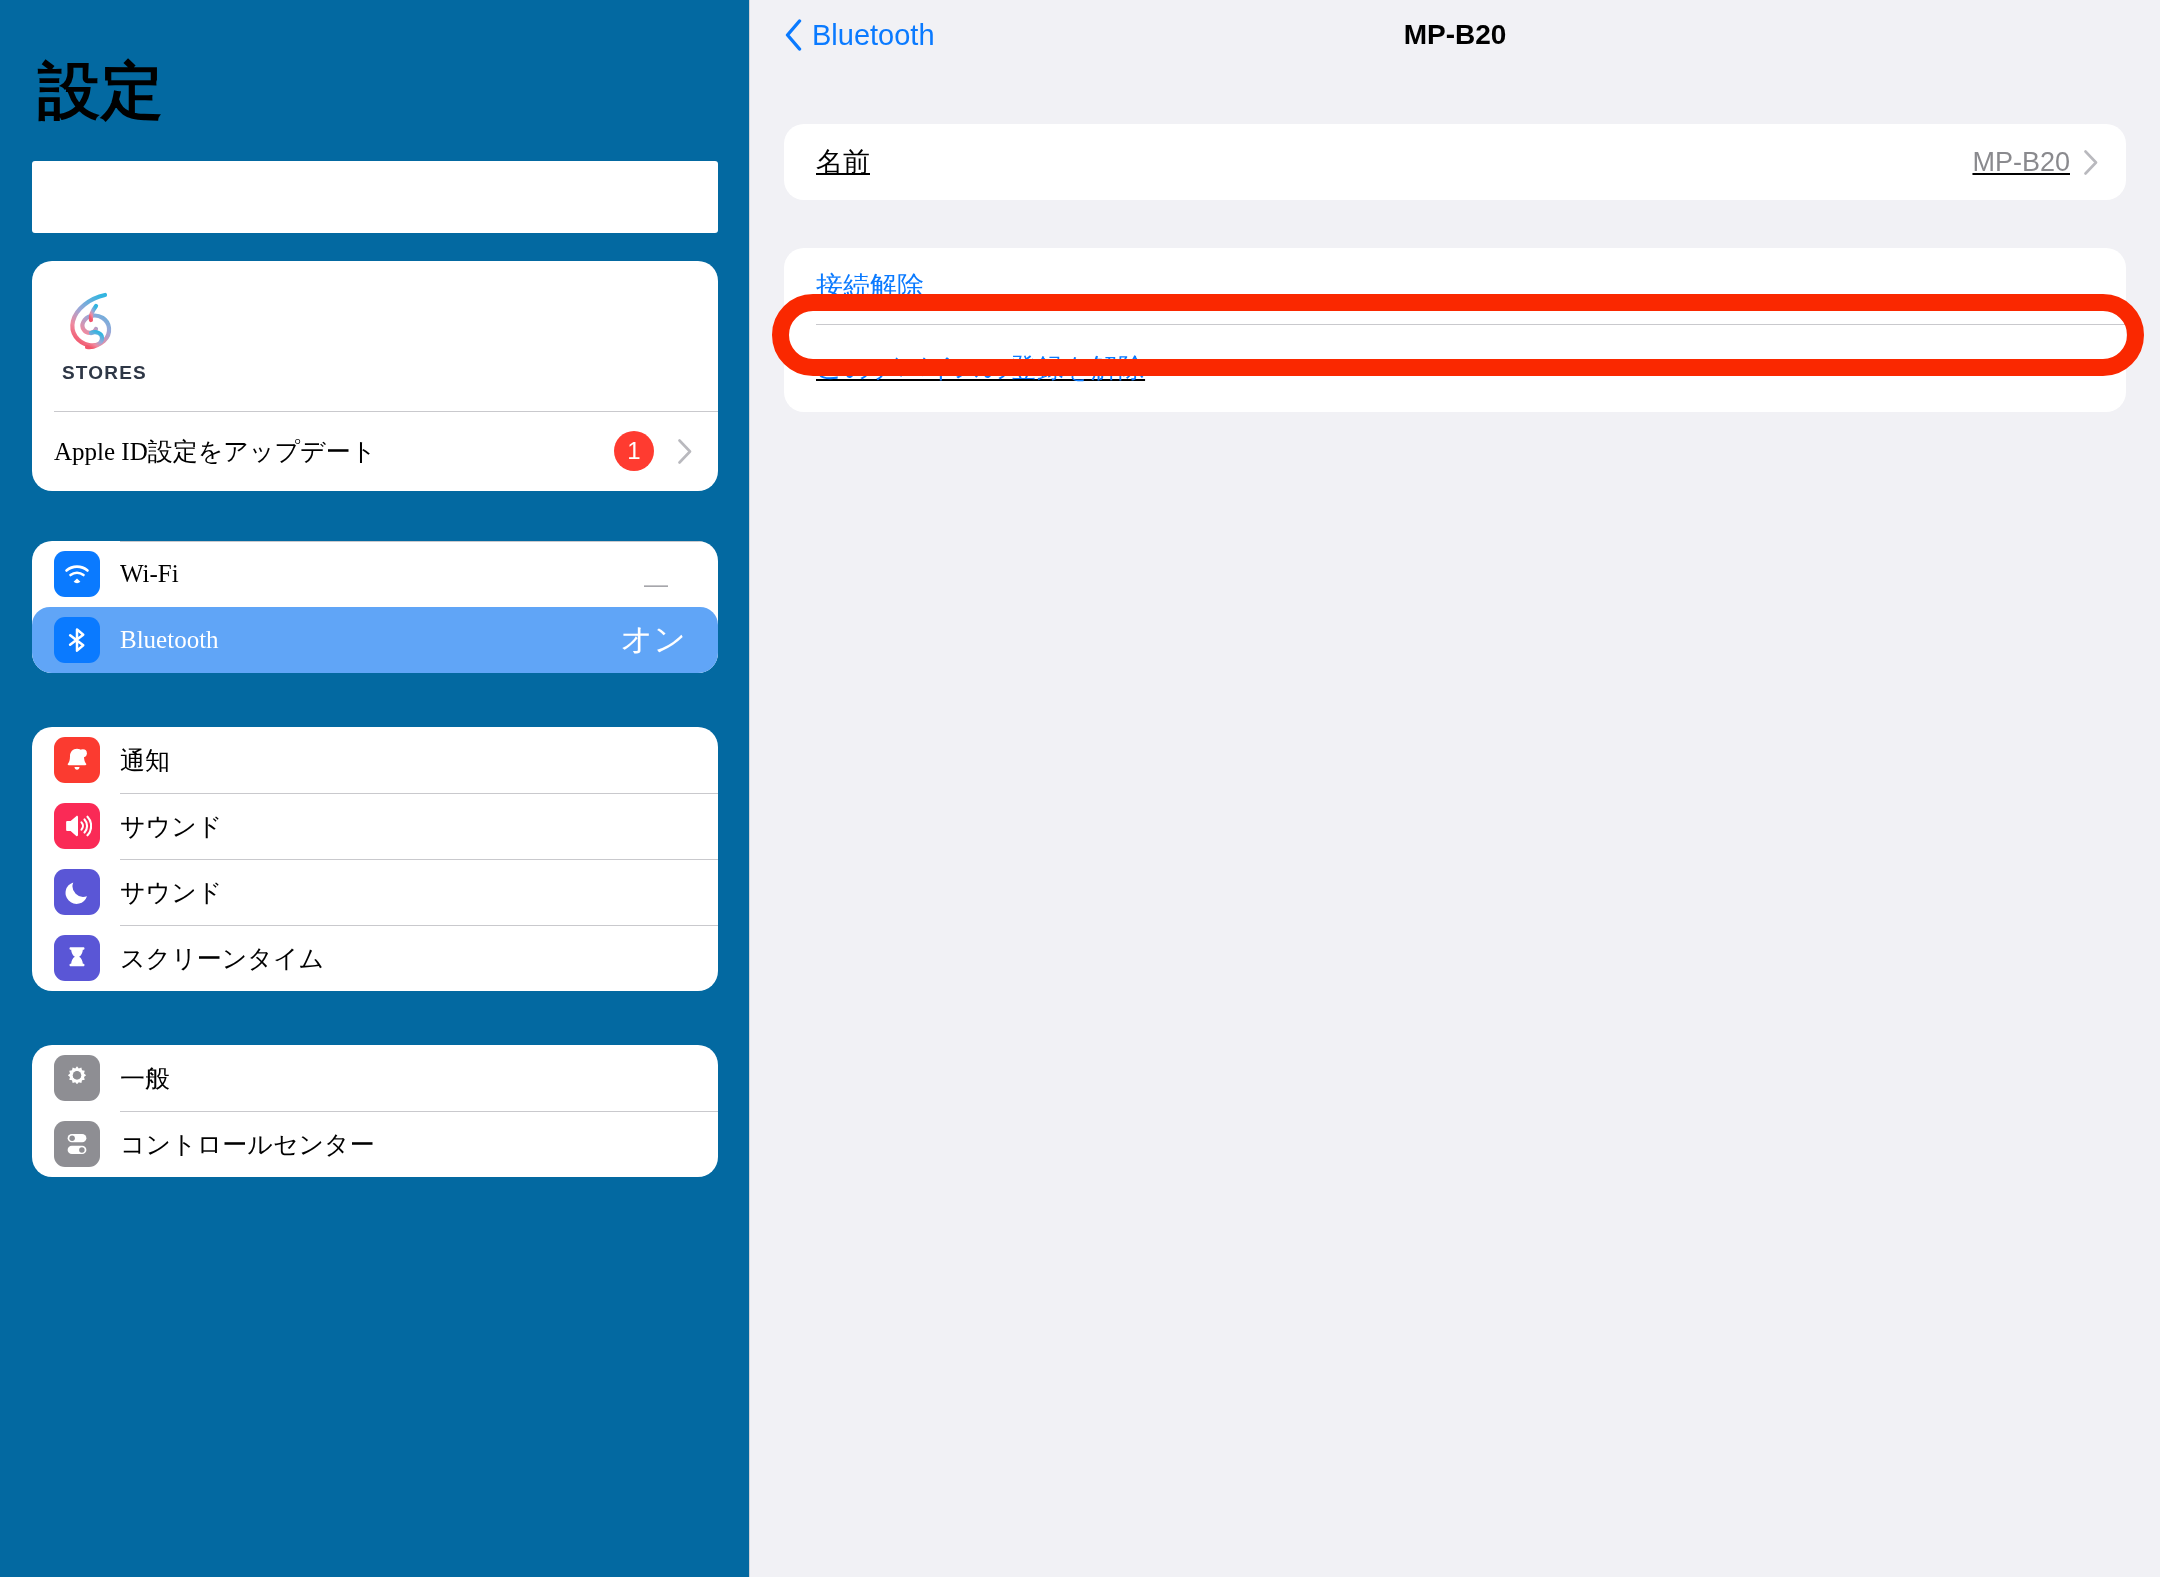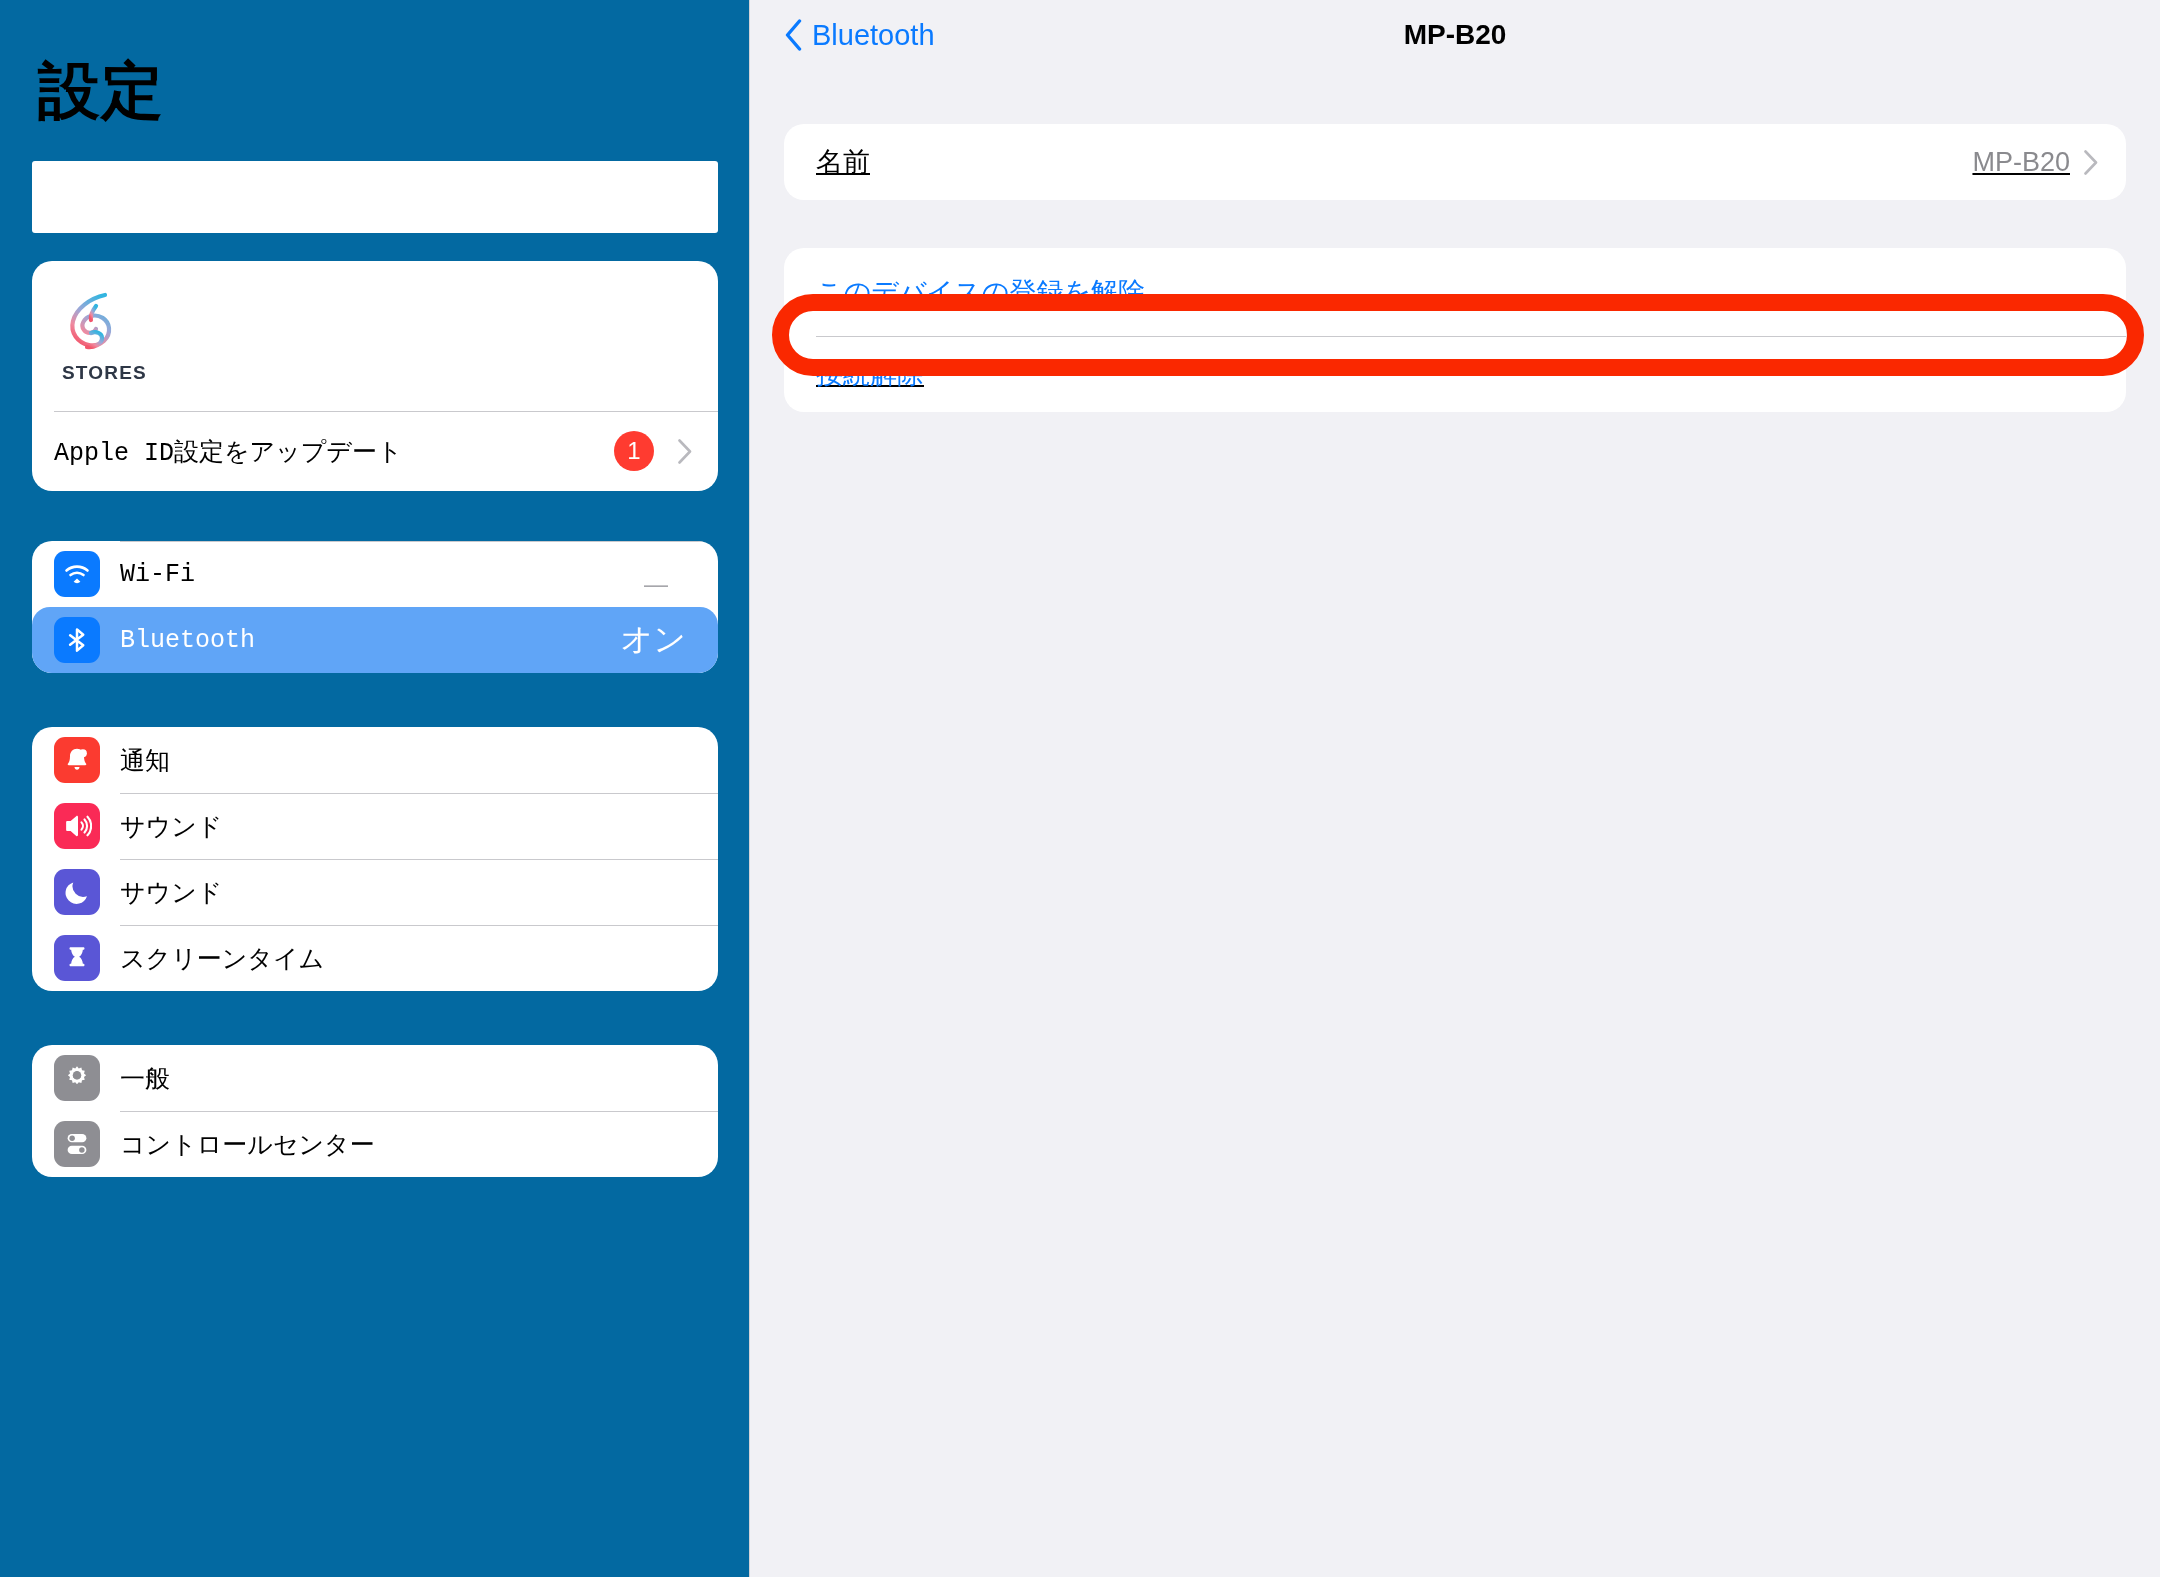--- a/index.html
+++ b/index.html
@@ -122,21 +122,21 @@
     margin-right: 20px;
     display: flex;
     align-items: center;
     justify-content: center;
     color: #ffffff;
   }
 
   .row-label {
     font-size: 25px;
     color: #000000;
-    font-family: Liberation Mono, monospace;
+    font-family: Liberation Serif, serif;
     white-space: nowrap;
   }
 
   .row-spacer { flex: 1 1 auto; }
 
   .row-value {
     font-size: 32px;
     color: #8a8a8e;
     margin-right: 6px;
     white-space: nowrap;
@@ -490,26 +490,26 @@
           <span class="detail-label">名前</span>
           <span class="row-spacer"></span>
           <span class="detail-value">MP-B20</span>
           <svg class="chevron" viewBox="0 0 14 25">
             <path d="M1.5 1.5 L12 12.5 L1.5 23.5" fill="none" stroke="#b9b9be" stroke-width="2.6" stroke-linecap="round" stroke-linejoin="round"></path>
           </svg>
         </div>
       </div>
 
       <div class="detail-card second">
+        <div class="detail-row">
+          <span class="action-label">接続解除</span>
+        </div>
         <div class="detail-row" style="height:88px;">
           <span class="action-label">このデバイスの登録を解除</span>
         </div>
-        <div class="detail-row">
-          <span class="action-label">接続解除</span>
-        </div>
       </div>
 
     </div>
 
     <div class="highlight-box" style="left: 22px; top: 294px; width: 1372px; height: 82px;"></div>
 
   </section>
 
 </div>
 

